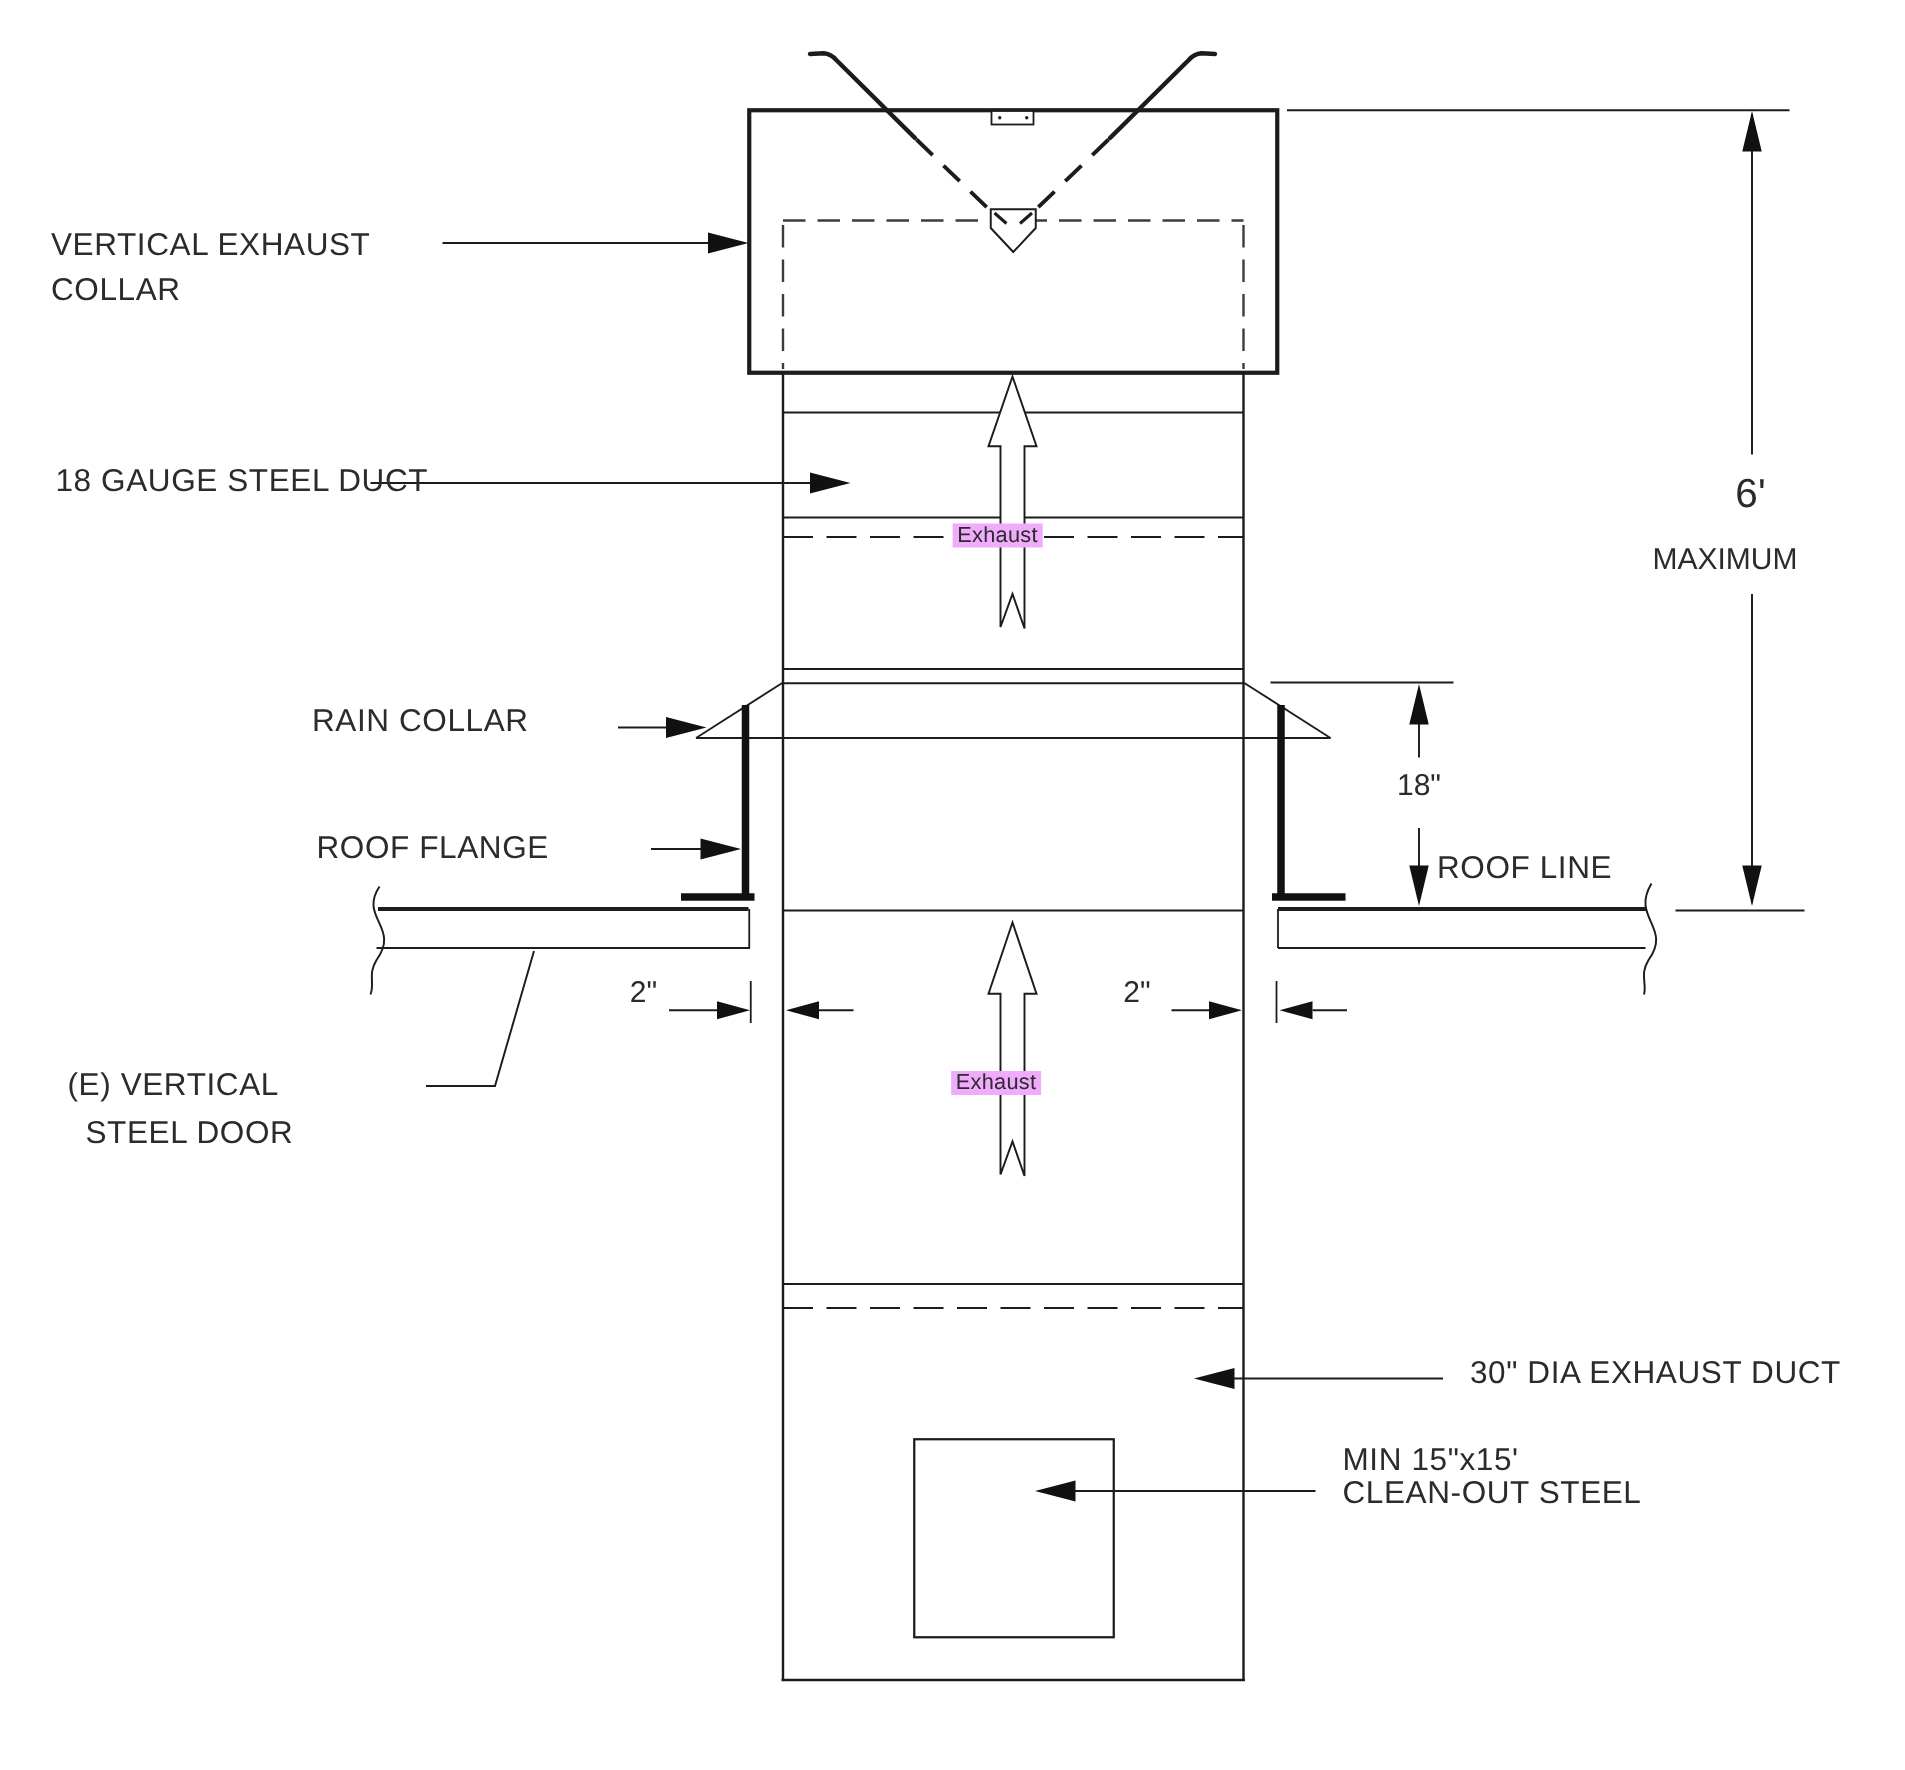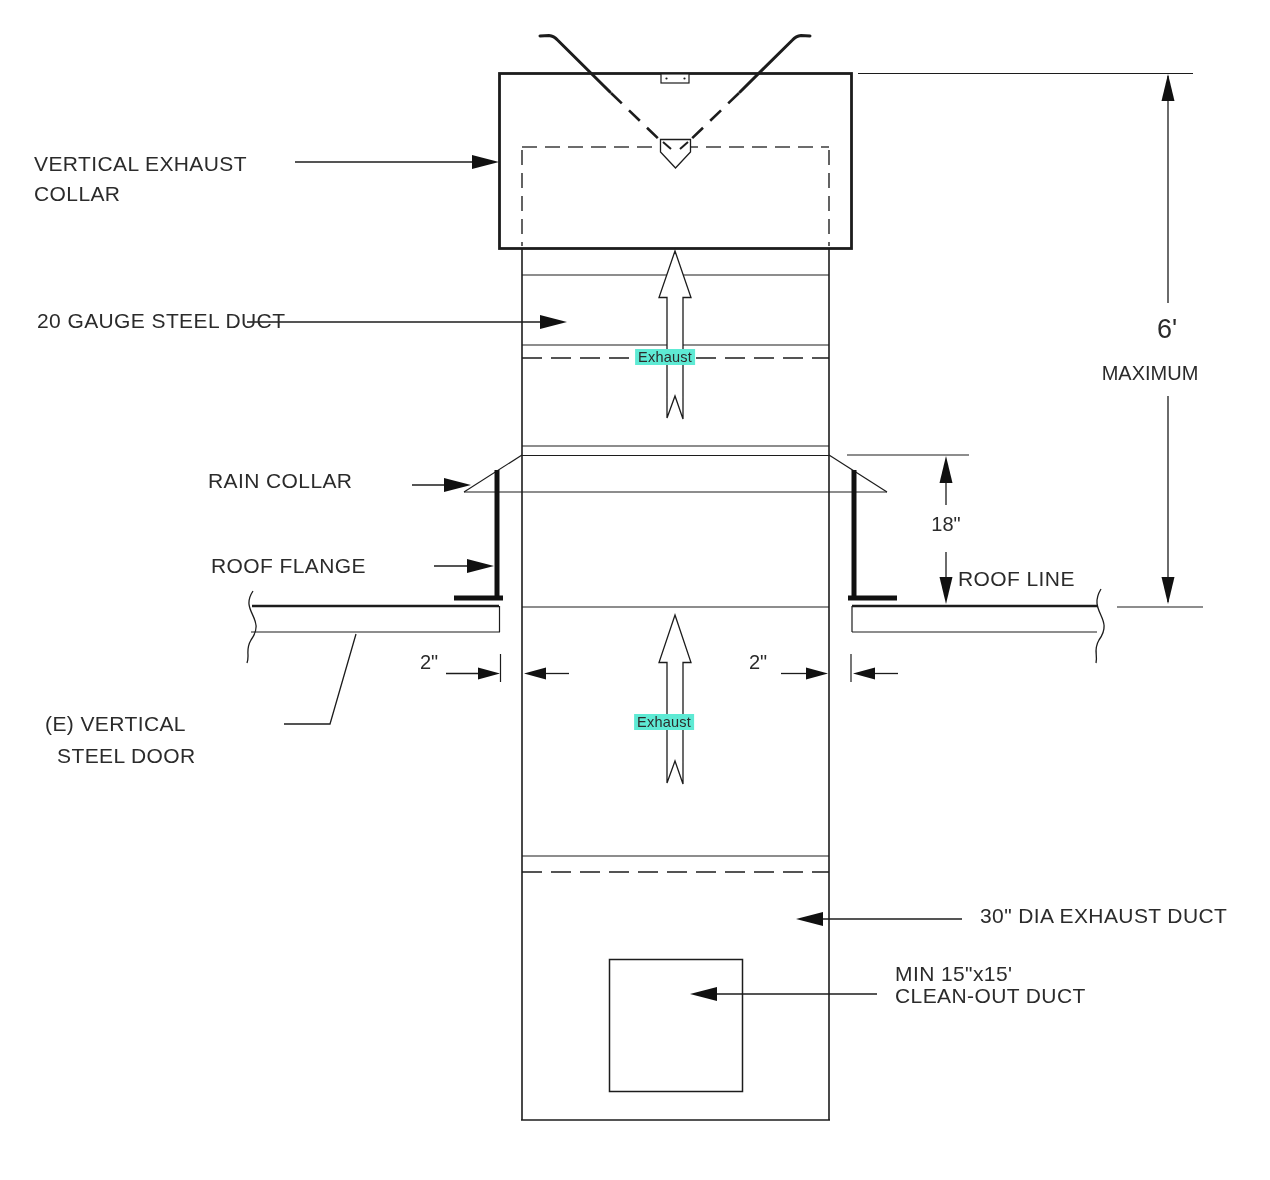--- a/index.html
+++ b/index.html
@@ -27,21 +27,21 @@
     transform:translateX(-50%);
   }
   .dim-big{font-size:27px;}
   .flow{
     position:absolute;
     font-size:14.5px;
     letter-spacing:.2px;
     color:#2b2b2b;
     white-space:nowrap;
     transform:translateX(-50%);
-    background:#5eead4;
+    background:#f0abfc;
     padding:0 3px;
   }
 </style>
 </head>
 <body>
 
 <div id="stage">
 
   <svg id="linework" width="1270" height="1180" viewBox="0 0 1270 1180">
     <g stroke="#1c1c1c" fill="none">
@@ -187,29 +187,29 @@
         <line x1="851" y1="654" x2="851" y2="682" stroke-width="1.2"></line>
         <polygon points="853,673.5 875,667.5 875,679.5" fill="#111111" stroke="none"></polygon>
         <line x1="875" y1="673.5" x2="898" y2="673.5" stroke-width="1.3"></line>
       </g>
 
     </g>
   </svg>
 
   <div class="lbl" style="left:34px;top:152px">VERTICAL EXHAUST</div>
   <div class="lbl" style="left:34px;top:182px">COLLAR</div>
-  <div class="lbl" style="left:37px;top:309px">20 GAUGE STEEL DUCT</div>
+  <div class="lbl" style="left:37px;top:309px">18 GAUGE STEEL DUCT</div>
   <div class="lbl" style="left:208px;top:469px">RAIN COLLAR</div>
   <div class="lbl" style="left:211px;top:554px">ROOF FLANGE</div>
   <div class="lbl" style="left:958px;top:567px">ROOF LINE</div>
   <div class="lbl" style="left:45px;top:712px">(E) VERTICAL</div>
   <div class="lbl" style="left:57px;top:744px">STEEL DOOR</div>
   <div class="lbl" style="left:980px;top:904px">30" DIA EXHAUST DUCT</div>
   <div class="lbl" style="left:895px;top:962px">MIN 15"x15'</div>
-  <div class="lbl" style="left:895px;top:984px">CLEAN-OUT DUCT</div>
+  <div class="lbl" style="left:895px;top:984px">CLEAN-OUT STEEL</div>
 
   <div class="dim dim-big" style="left:1167px;top:314px">6'</div>
   <div class="dim" style="left:1150px;top:362px">MAXIMUM</div>
   <div class="dim" style="left:946px;top:513px">18"</div>
   <div class="dim" style="left:429px;top:651px">2"</div>
   <div class="dim" style="left:758px;top:651px">2"</div>
 
   <div class="flow" style="left:665px;top:349px">Exhaust</div>
   <div class="flow" style="left:664px;top:714px">Exhaust</div>
 

